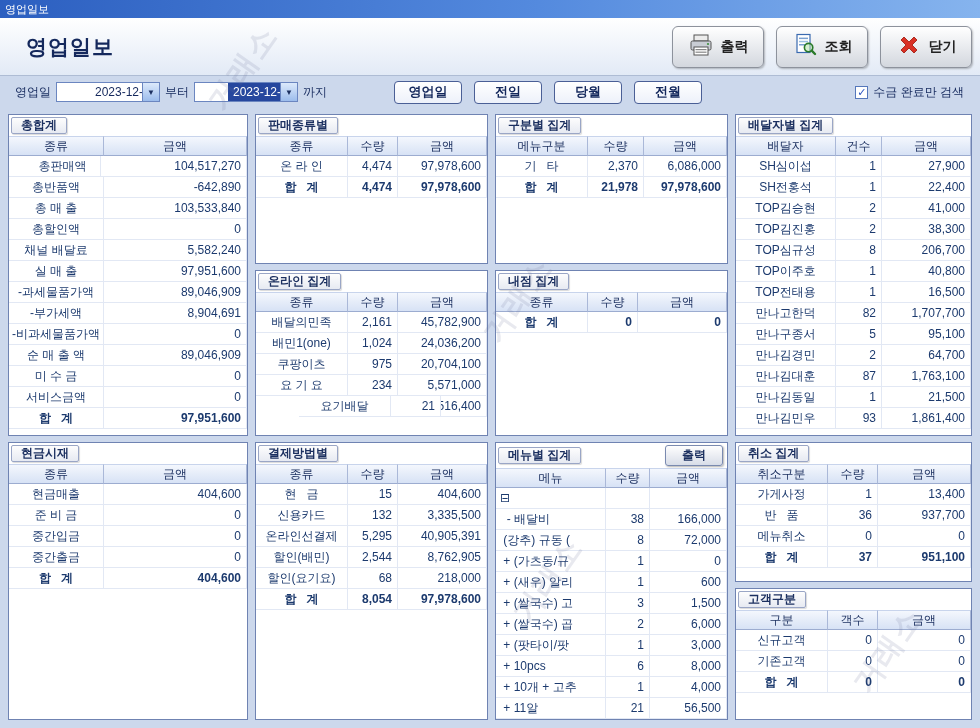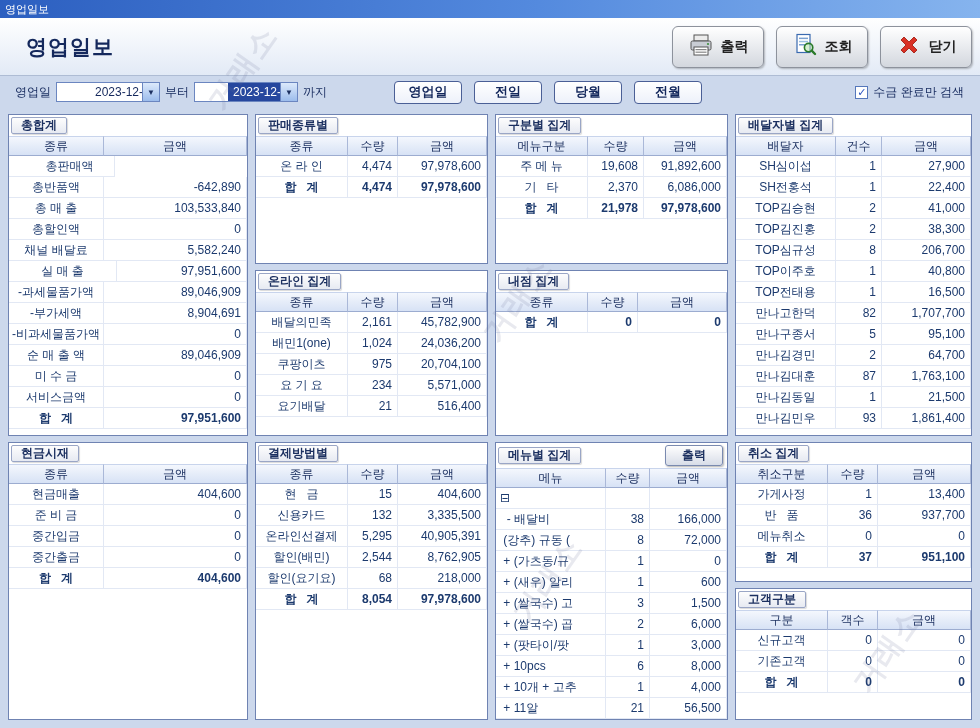--- a/index.html
+++ b/index.html
@@ -148,40 +148,41 @@
     <div class="panel h322">
       <div class="tabrow">
           <span class="tab">총합계</span>
         </div>
       <div class="tbl">
           <div class="thead">
             <div class="th" style="width: 95px;">종류</div>
             <div class="th" style="flex: 1 1 0%;">금액</div>
           </div>
           <div class="tr">
-            <div class="td align-center" style="width: 106px; padding-left: 16px;">총판매액</div>
+            <div class="td align-center" style="width: 92px; padding-left: 16px;">총판매액</div>
+            <div class="td align-right" style="flex: 1 1 0%;">104,517,270</div>
           </div>
           <div class="tr">
             <div class="td align-center" style="width: 95px;">총반품액</div>
             <div class="td align-right" style="flex: 1 1 0%;">-642,890</div>
           </div>
           <div class="tr">
             <div class="td align-center" style="width: 95px;">총 매 출</div>
             <div class="td align-right" style="flex: 1 1 0%;">103,533,840</div>
           </div>
           <div class="tr">
             <div class="td align-center" style="width: 95px;">총할인액</div>
             <div class="td align-right" style="flex: 1 1 0%;">0</div>
           </div>
           <div class="tr">
             <div class="td align-center" style="width: 95px;">채널 배달료</div>
             <div class="td align-right" style="flex: 1 1 0%;">5,582,240</div>
           </div>
           <div class="tr">
-            <div class="td align-center" style="width: 108px; text-align: right;">실 매 출</div>
+            <div class="td align-center" style="width: 95px; text-align: right;">실 매 출</div>
             <div class="td align-right" style="flex: 1 1 0%;">97,951,600</div>
           </div>
           <div class="tr">
             <div class="td align-center" style="width: 95px;">-과세물품가액</div>
             <div class="td align-right" style="flex: 1 1 0%;">89,046,909</div>
           </div>
           <div class="tr">
             <div class="td align-center" style="width: 95px;">-부가세액</div>
             <div class="td align-right" style="flex: 1 1 0%;">8,904,691</div>
           </div>
@@ -287,21 +288,21 @@
             <div class="td align-center" style="width: 92px;">쿠팡이츠</div>
             <div class="td align-right" style="width: 50px;">975</div>
             <div class="td align-right" style="flex: 1 1 0%;">20,704,100</div>
           </div>
           <div class="tr">
             <div class="td align-center" style="width: 92px;">요 기 요</div>
             <div class="td align-right" style="width: 50px;">234</div>
             <div class="td align-right" style="flex: 1 1 0%;">5,571,000</div>
           </div>
           <div class="tr">
-            <div class="td align-center" style="width: 92px;">요기배달</div>
+            <div class="td align-center" style="width: 92px; margin-left: 43px;">요기배달</div>
             <div class="td align-right" style="width: 50px;">21</div>
             <div class="td align-right" style="flex: 1 1 0%;">516,400</div>
           </div>
         </div>
     </div>
     <div class="panel fill">
       <div class="tabrow">
           <span class="tab">결제방법별</span>
         </div>
       <div class="tbl">
@@ -349,25 +350,20 @@
       <div class="tabrow">
           <span class="tab">구분별 집계</span>
         </div>
       <div class="tbl">
           <div class="thead">
             <div class="th" style="width: 92px;">메뉴구분</div>
             <div class="th" style="width: 56px;">수량</div>
             <div class="th" style="flex: 1 1 0%;">금액</div>
           </div>
           <div class="tr">
-            <div class="td align-center" style="width: 92px;">주 메 뉴</div>
-            <div class="td align-right" style="width: 56px;">19,608</div>
-            <div class="td align-right" style="flex: 1 1 0%;">91,892,600</div>
-          </div>
-          <div class="tr">
             <div class="td align-center" style="width: 92px;">기   타</div>
             <div class="td align-right" style="width: 56px;">2,370</div>
             <div class="td align-right" style="flex: 1 1 0%;">6,086,000</div>
           </div>
           <div class="tr bold">
             <div class="td align-center" style="width: 92px;">합   계</div>
             <div class="td align-right" style="width: 56px;">21,978</div>
             <div class="td align-right" style="flex: 1 1 0%;">97,978,600</div>
           </div>
         </div>

